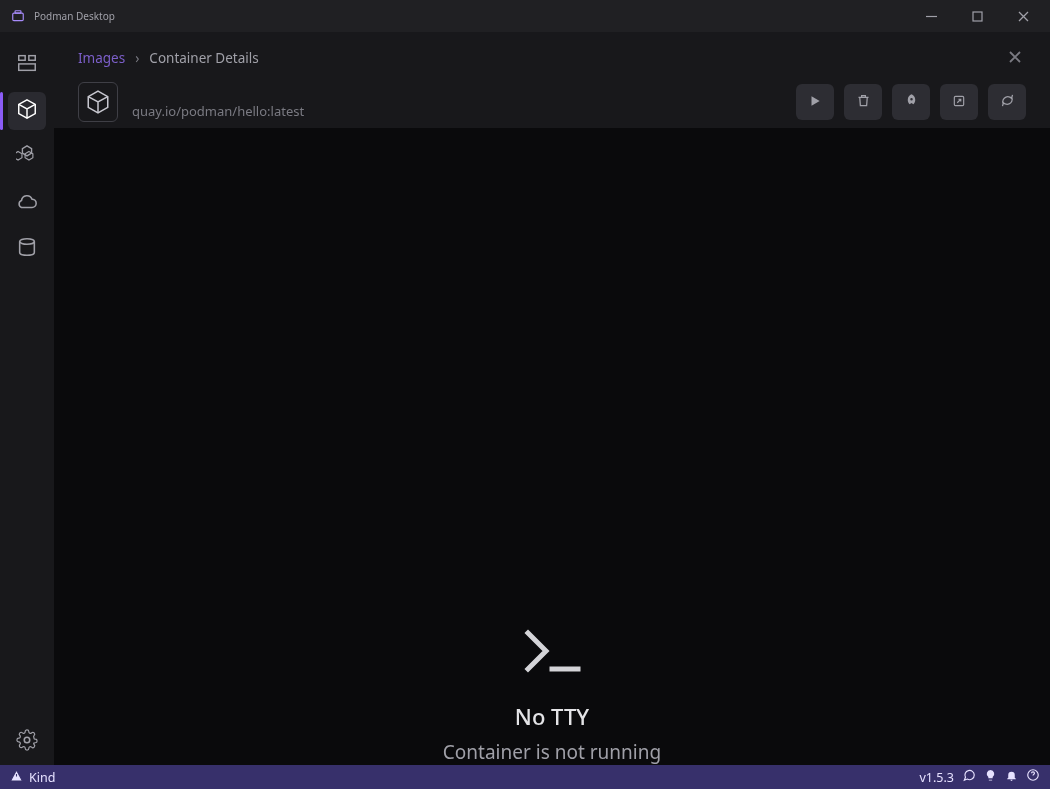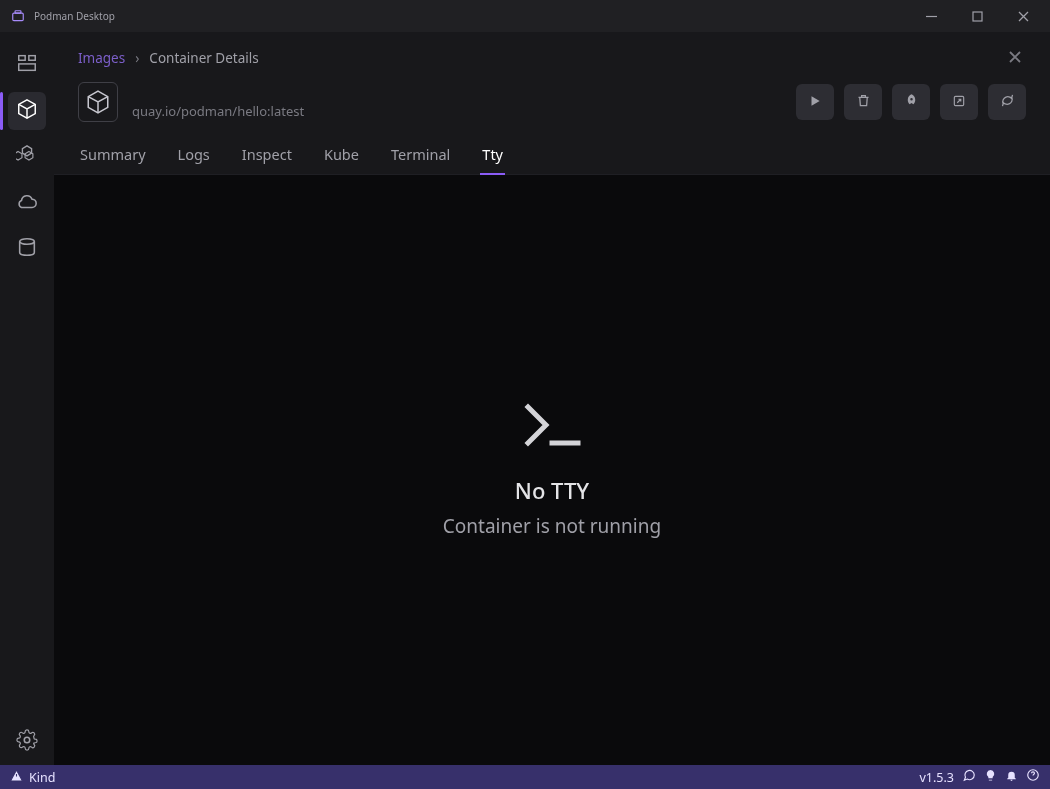--- a/index.html
+++ b/index.html
@@ -68,21 +68,21 @@
   .titleblock h1{font-size:22px;font-weight:500;color:var(--fg-0);}
   .titleblock .sub{font-size:13px;color:var(--fg-muted);margin-top:18px;}
   .actions{margin-left:auto;display:flex;gap:10px;}
   .actbtn{width:38px;height:36px;background:var(--btn-bg);border-radius:6px;display:flex;align-items:center;justify-content:center;color:var(--fg-dim);cursor:pointer;}
   
   .tabs{display:flex;gap:28px;padding:10px 24px 0 24px;border-bottom:1px solid #1f1f24;}
   .tab{padding:6px 2px 10px 2px;color:var(--fg-dim);cursor:pointer;font-size:14.5px;position:relative;}
   .tab.active{color:#fff;}
   .tab.active::after{content:"";position:absolute;left:0;right:0;bottom:-1px;height:2px;background:var(--accent);}
   
-  .body{flex:1 1 auto;background:var(--bg-0);display:flex;align-items:center;justify-content:center;flex-direction:column;}
+  .body{flex:1 1 auto;background:var(--bg-0);display:flex;align-items:center;justify-content:flex-end;flex-direction:column;}
   .empty{display:flex;flex-direction:column;align-items:center;color:var(--fg-dim);}
   .empty svg{margin-bottom:22px;}
   .empty h2{font-size:22px;font-weight:500;color:var(--fg-0);margin-bottom:8px;}
   .empty p{font-size:19px;color:var(--fg-dim);}
   
   .statusbar{height:24px;background:var(--statusbar);display:flex;align-items:center;padding:0 10px;color:#e7e2ff;font-size:12.5px;flex:0 0 auto;}
   .statusbar .sb-r{margin-left:auto;display:flex;align-items:center;gap:8px;}
   .statusbar .sb-ico{display:flex;align-items:flex-end;cursor:pointer;}
 </style>
 </head>
@@ -225,28 +225,20 @@
         <div class="actbtn">
           <span>
             <svg width="15" height="15" viewBox="0 0 24 24" fill="none" stroke="currentColor" stroke-width="2">
                 <path d="M20 11A8 8 0 105 17l-1 4m0-4h4M4 13a8 8 0 0015-6l1-4m0 4h-4"></path>
               </svg>
           </span>
         </div>
       </div>
     </div>
 
-    <div class="tabs">
-      <div class="tab">Summary</div>
-      <div class="tab">Logs</div>
-      <div class="tab">Inspect</div>
-      <div class="tab">Kube</div>
-      <div class="tab">Terminal</div>
-      <div class="tab active">Tty</div>
-    </div>
 
     <div class="body">
       <div class="empty">
         <span>
           <svg width="60" height="48" viewBox="0 0 60 48" fill="none" stroke="#d4d4d8" stroke-width="5" stroke-linecap="square">
             <path d="M6 6l18 18L6 42"></path>
               <path d="M30 42h26"></path>
           </svg>
         </span>
         <h2>No TTY</h2>

